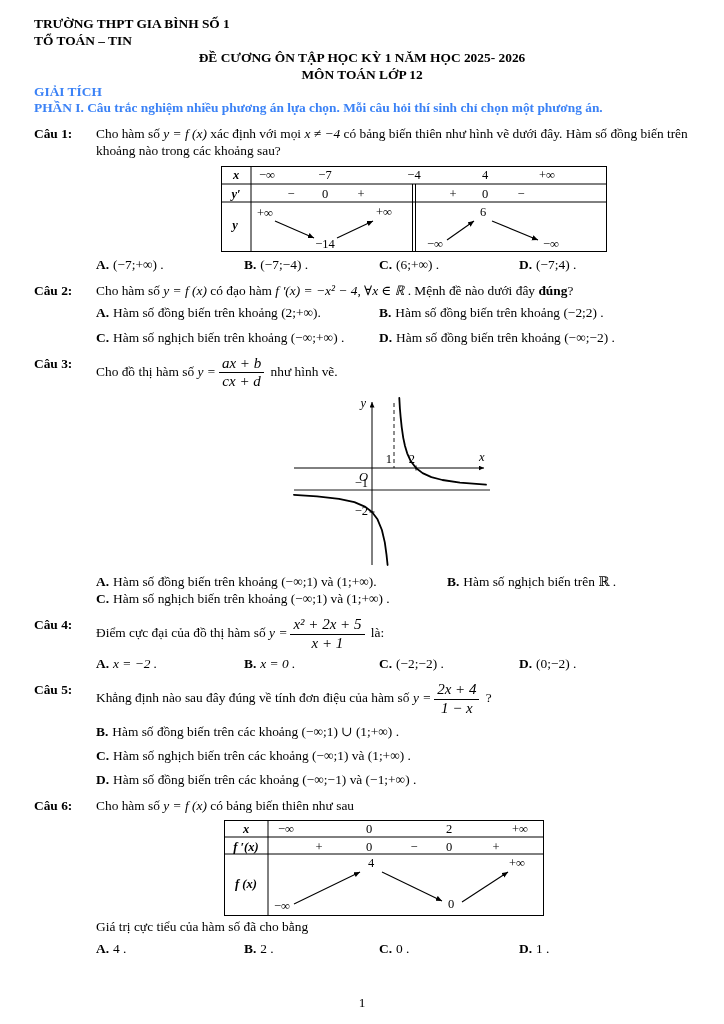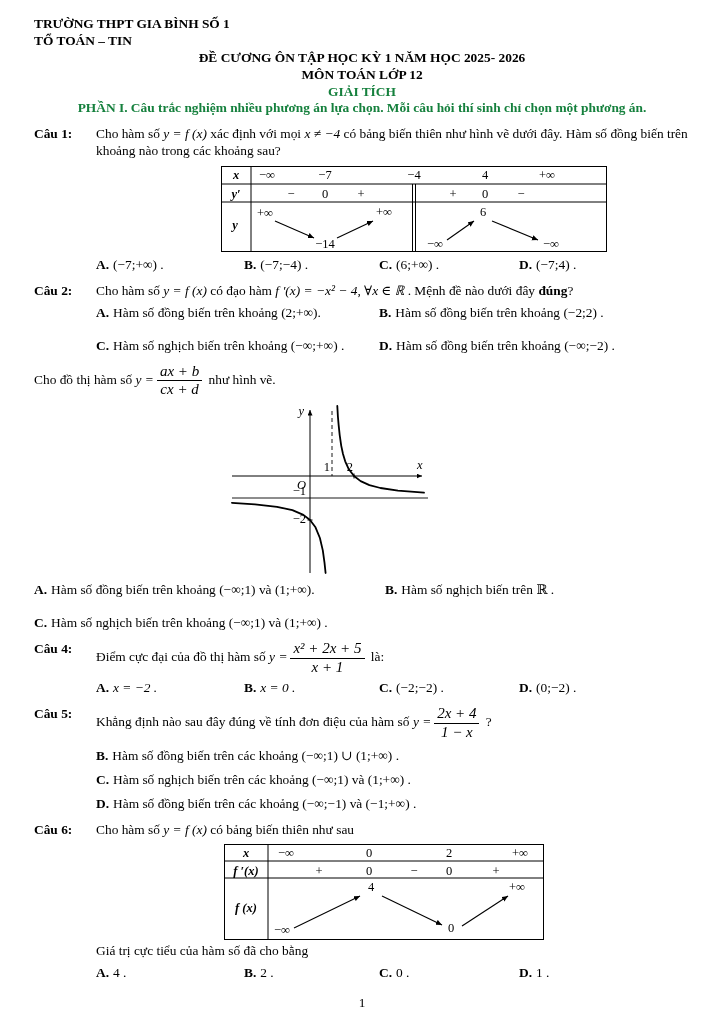--- a/index.html
+++ b/index.html
@@ -3,35 +3,35 @@
 <meta charset="utf-8">
 <style>
   html,body{margin:0;padding:0;background:#e8e8e8;}
   .page{
     width:724px;height:1024px;box-sizing:border-box;
     margin:0 auto;background:#fff;color:#000;
     font-family:"Liberation Serif","DejaVu Serif",serif;
     font-size:13.4px;line-height:1.26;
     padding:16px 34px 10px 34px;position:relative;overflow:hidden;
   }
-  .red{color:#15803d;font-weight:bold;text-align:center;}
+  .red{color:#3b82f6;font-weight:bold;}
   .hdr-line{font-weight:bold;}
   .hdr-center{text-align:center;font-weight:bold;}
   .q{display:flex;margin-top:9px;}
   .qlabel{flex:0 0 62px;font-weight:bold;}
   .qbody{flex:1;min-width:0;}
   .qtext{margin:0;}
   .m{font-style:italic;}
   .frac{display:inline-flex;flex-direction:column;text-align:center;
         vertical-align:middle;line-height:1.05;margin:0 3px;font-style:italic;font-size:15px;}
   .frac .num{border-bottom:1px solid #000;padding:0 3px 1px 3px;}
   .frac .den{padding:1px 3px 0 3px;}
   .opts4{display:grid;grid-template-columns:148px 135px 140px 1fr;margin-top:5px;}
-  .opts2a{display:grid;grid-template-columns:283px 1fr;row-gap:16px;margin-top:5px;}
-  .opts2b{display:grid;grid-template-columns:351px 1fr;row-gap:16px;margin-top:5px;}
+  .opts2a{display:grid;grid-template-columns:283px 1fr;row-gap:8px;margin-top:5px;}
+  .opts2b{display:grid;grid-template-columns:351px 1fr;row-gap:0;margin-top:5px;}
   .optstack .opt{display:block;margin-top:7px;}
   .opt .ol{font-weight:bold;margin-right:4px;}
   svg text{font-family:"Liberation Serif","DejaVu Serif",serif;font-size:12.5px;fill:#000;}
   svg .it{font-style:italic;}
   svg .bi{font-style:italic;font-weight:bold;}
   .bbt{display:block;margin:6px 0 3px 125px;}
   .bbt2{display:block;margin:6px 0 3px 128px;}
   .graph{display:block;margin:3px 0 3px 196px;}
   .after-table{margin:3px 0 0 0;}
   .pagenum{position:absolute;left:0;bottom:12px;width:100%;text-align:center;}
@@ -114,20 +114,21 @@
       <div class="opts2a">
         <span class="opt"><b class="ol">A.</b><span>Hàm số đồng biến trên khoảng (2;+∞).</span></span>
         <span class="opt"><b class="ol">B.</b><span>Hàm số đồng biến trên khoảng (−2;2) .</span></span>
         <span class="opt"><b class="ol">C.</b><span>Hàm số nghịch biến trên khoảng (−∞;+∞) .</span></span>
         <span class="opt"><b class="ol">D.</b><span>Hàm số đồng biến trên khoảng (−∞;−2) .</span></span>
       </div>
     </div>
   </div>
 
   <div class="q">
+    <div class="qlabel">Câu 3:</div>
     <div class="qbody">
       <p class="qtext"><span>Cho đồ thị hàm số </span><span class="m">y =</span><span class="frac">
             <span class="num">ax + b</span>
             <span class="den">cx + d</span>
           </span><span> như hình vẽ.</span></p>
 
       <svg class="graph" width="200" height="176" viewBox="0 0 200 176">
         <defs>
           <marker id="ar3" markerWidth="7" markerHeight="7" refX="5.5" refY="2.5" orient="auto">
             <path d="M0,0 L5.5,2.5 L0,5 z" fill="#000"></path>

